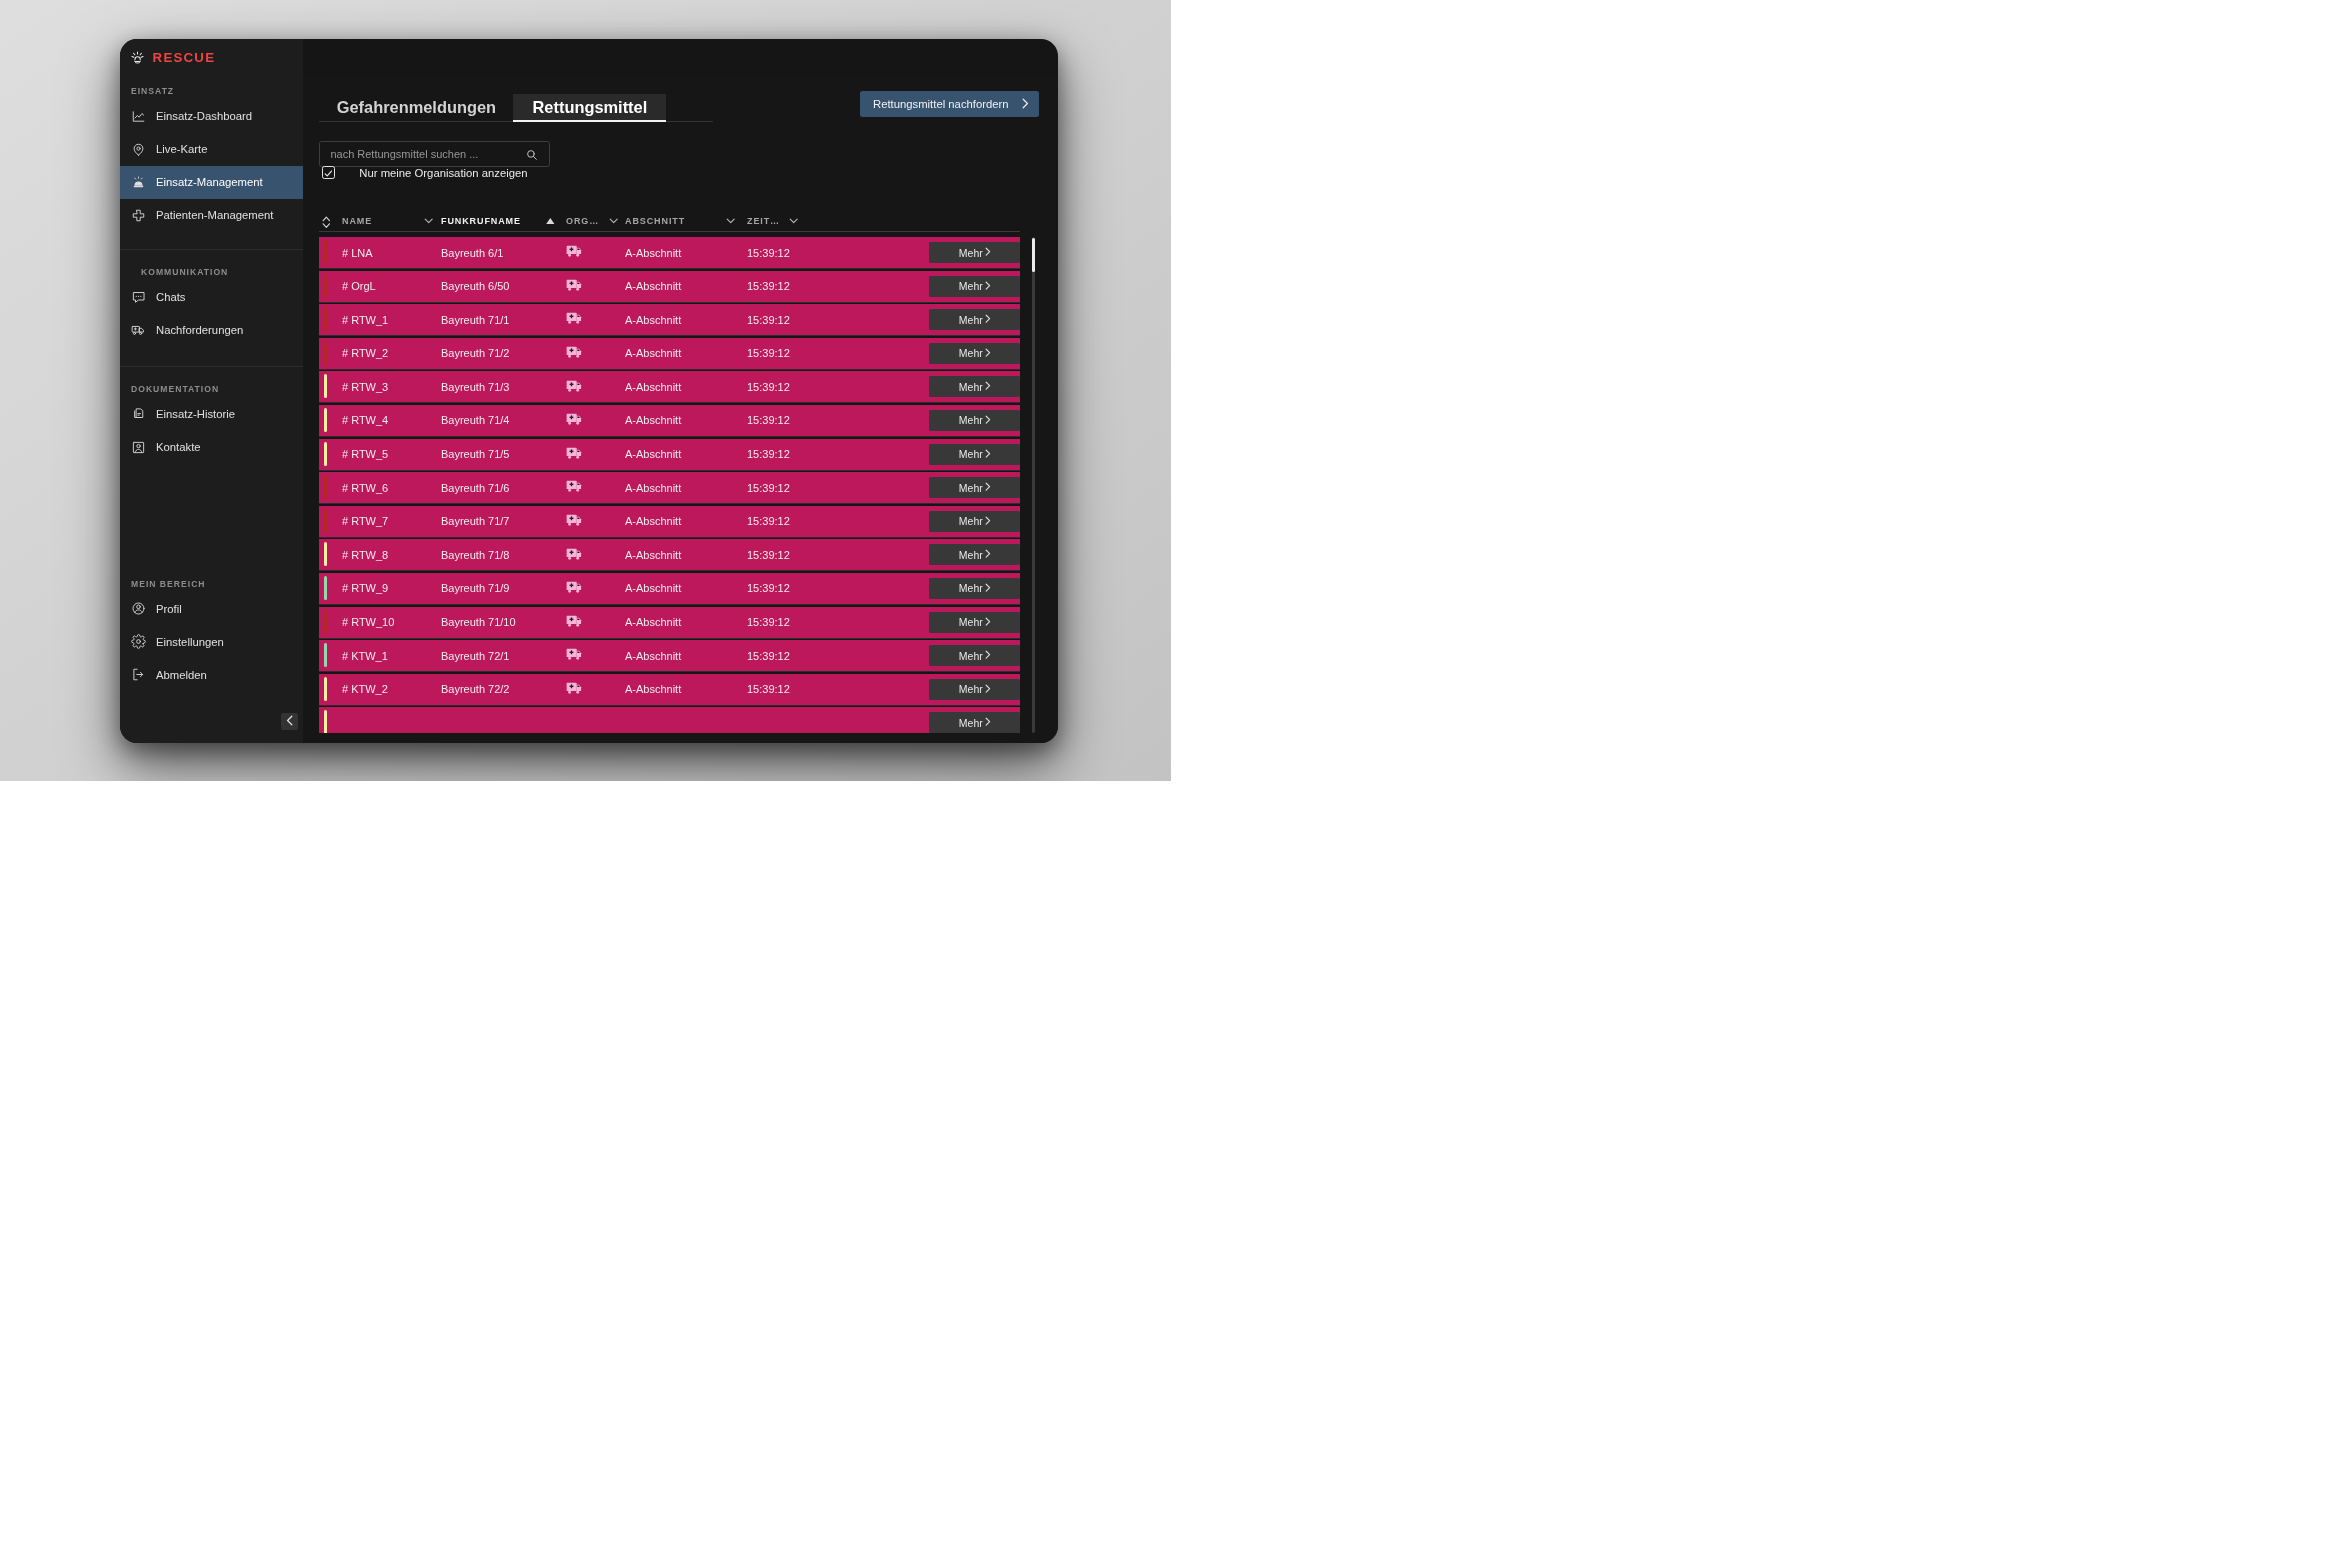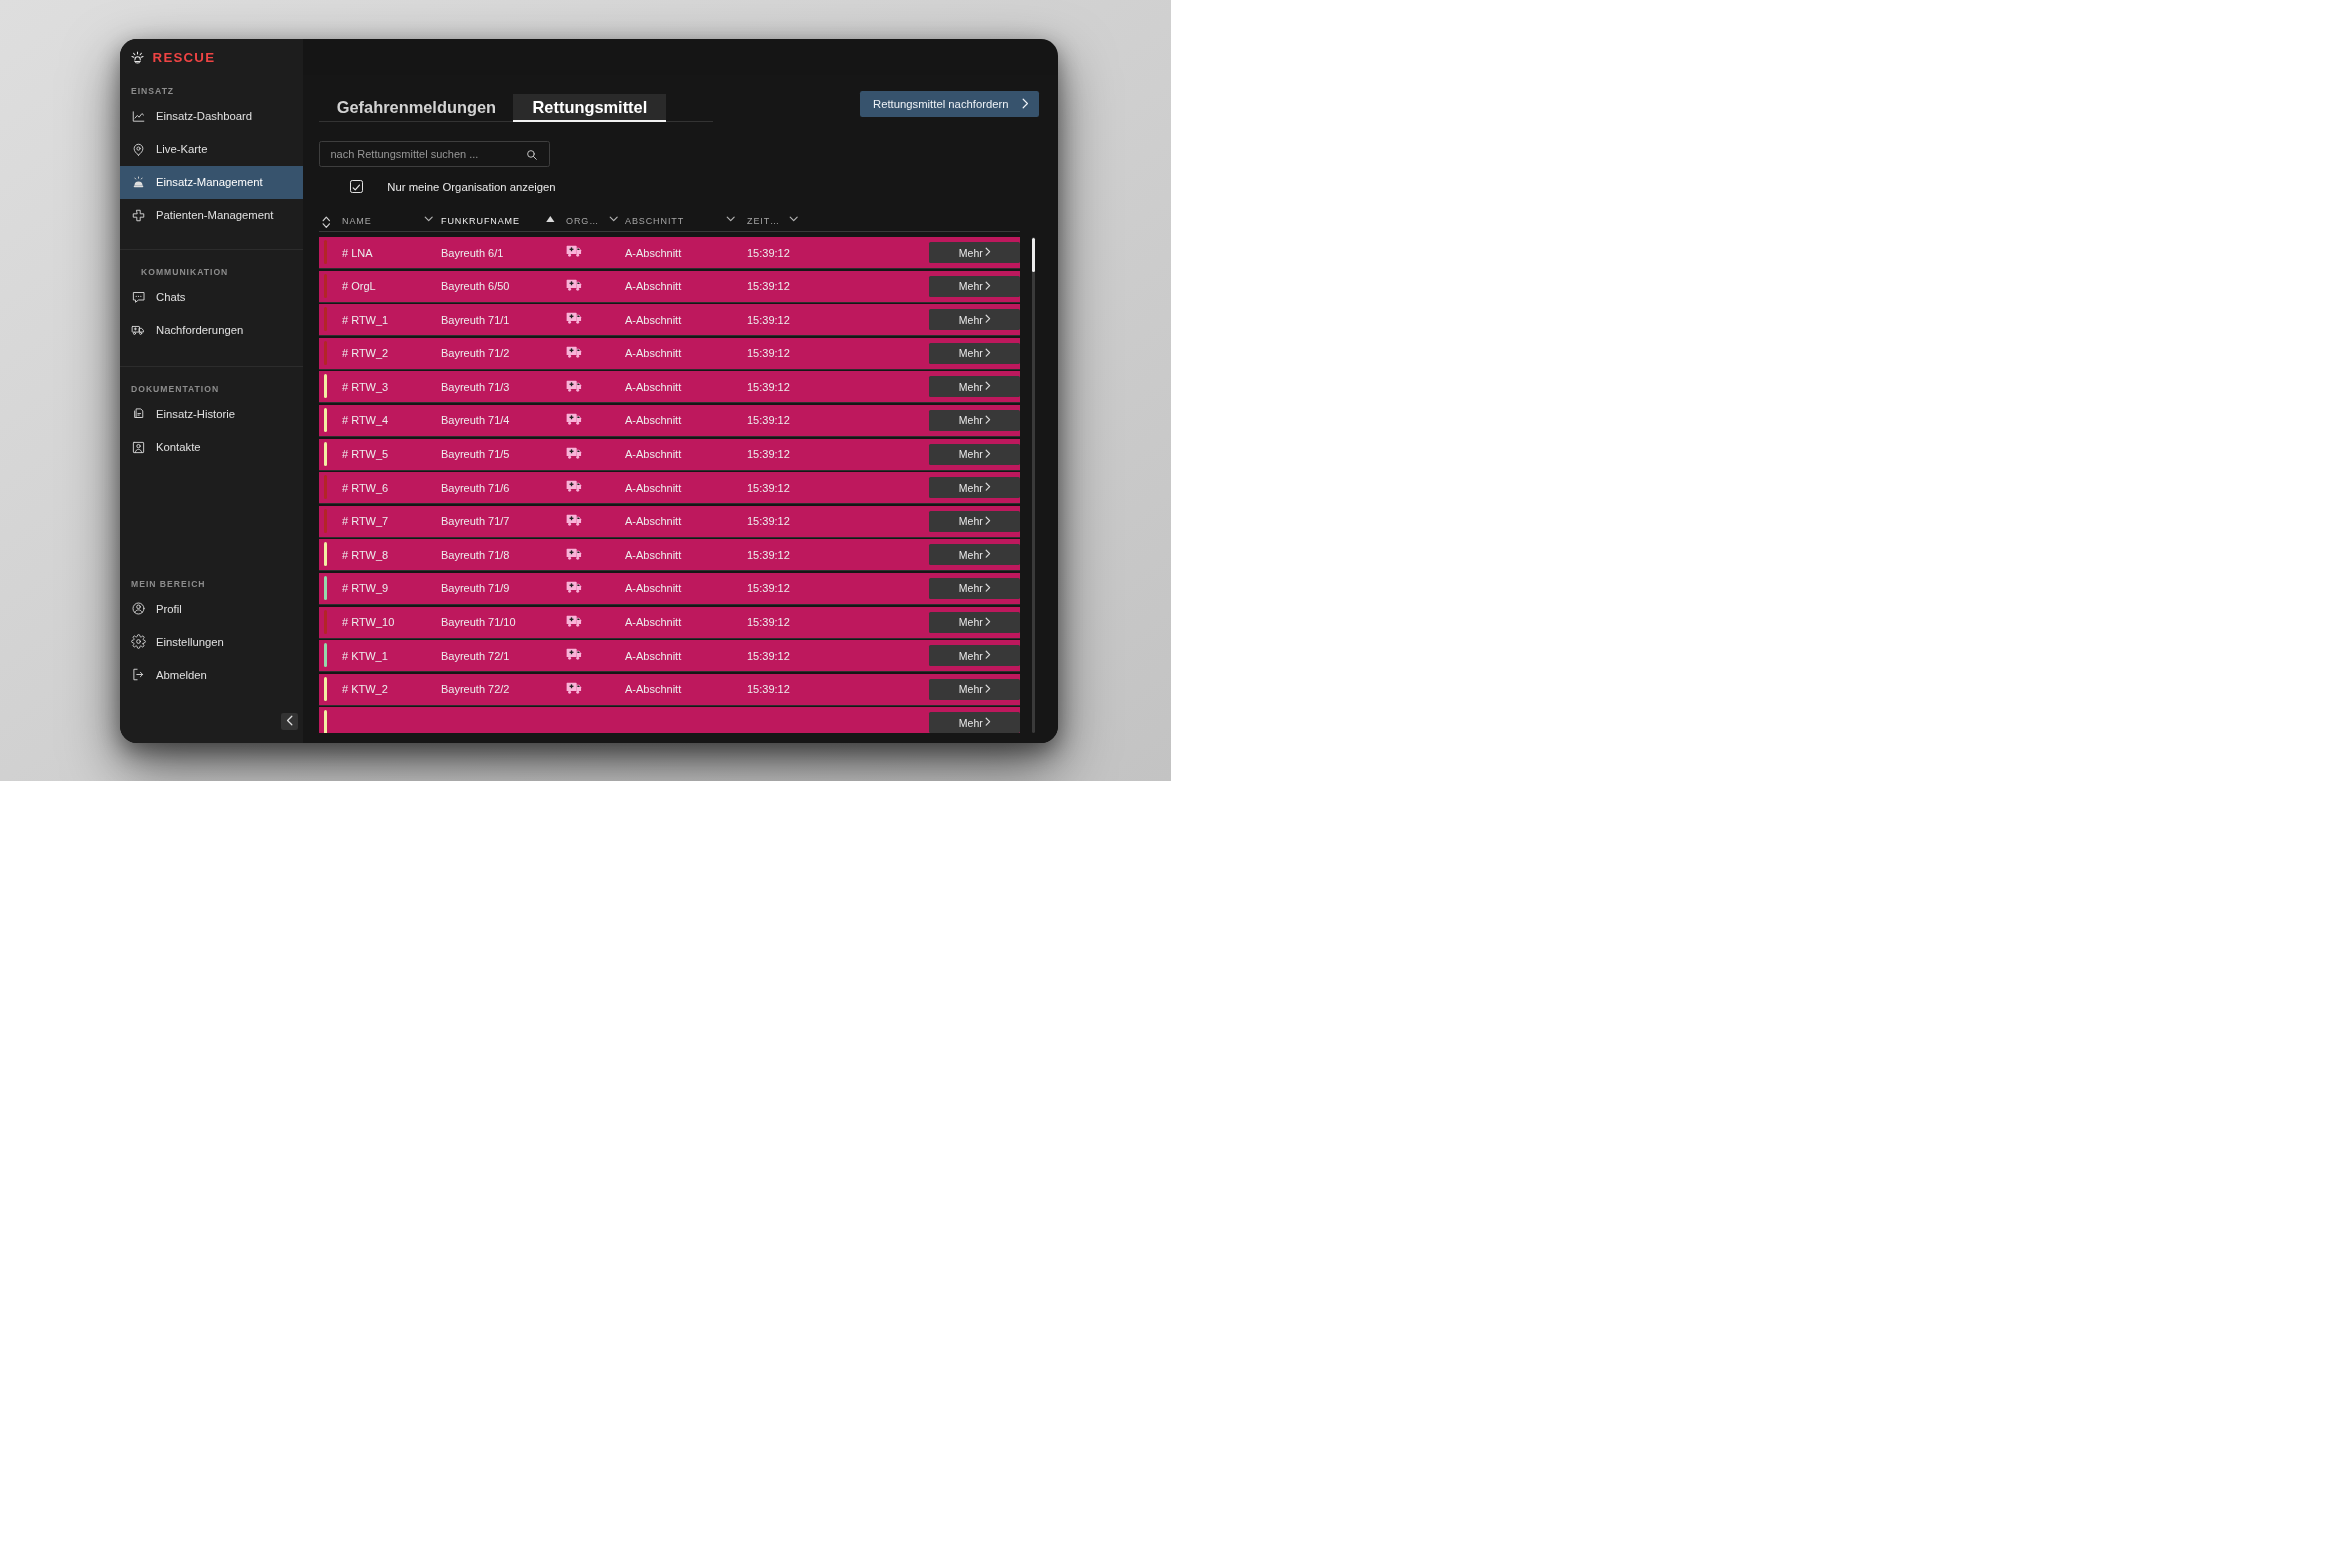--- a/index.html
+++ b/index.html
@@ -54,31 +54,31 @@
                display:flex;align-items:center;justify-content:center;padding-right:23.4px;cursor:pointer;}
   .request-btn .ic{position:absolute;right:10px;top:7.8px;}
 
   .rm-search{position:absolute;left:16.4px;top:66px;width:231px;height:26px;border:0.8px solid #3e3e3e;
              border-radius:2.3px;box-sizing:border-box;display:flex;align-items:center;}
   .rm-search input{background:transparent;border:0;outline:0;color:#eeeeee;font:11px "Liberation Sans",sans-serif;
                    padding-left:10px;width:187px;}
   .rm-search input::placeholder{color:#979797;}
   .rm-mag{position:absolute;right:10px;top:5.5px;}
 
-  .cb-row{position:absolute;left:19px;top:105px;display:flex;align-items:center;cursor:pointer;margin-left:28px;}
+  .cb-row{position:absolute;left:19px;top:91px;display:flex;align-items:center;cursor:pointer;}
   .cb{width:13.3px;height:13.3px;border:1.2px solid #e3e3e3;border-radius:2.3px;box-sizing:border-box;
       display:flex;align-items:center;justify-content:center;}
   .cb-label{margin-left:24px;font-size:11.3px;color:#eaeaea;}
 
   
   .thead,.t-row{display:grid;grid-template-columns:99px 125px 59px 122px 101px 1fr 91px;
                 padding-left:22.6px;box-sizing:border-box;align-items:center;}
   .thead{position:absolute;left:16.4px;top:137px;width:701px;height:19.5px;border-bottom:0.8px solid #3a3a3a;}
   .sort-ic{position:absolute;left:3.1px;top:3.9px;}
-  .th{display:flex;font-size:9px;font-weight:400;letter-spacing:0.9px;color:#a6a6a6;cursor:pointer;}
+  .th{display:flex;align-items:center;font-size:9px;font-weight:700;letter-spacing:0.9px;color:#a6a6a6;cursor:pointer;}
   .th.sorted{color:#f2f2f2;}
   .th .ic{display:flex;}
   .th.c0 .ic{margin-left:auto;margin-right:7.8px;}
   .th.c1 .ic{margin-left:auto;margin-right:11px;}
   .th.c2 .ic{margin-left:10px;}
   .th.c3 .ic{margin-left:auto;margin-right:11.7px;}
   .th.c4 .ic{margin-left:9.4px;}
 
   .tviewport{position:absolute;left:16.4px;top:162px;width:701px;height:496px;overflow:hidden;}
   .t-row{position:relative;height:32px;margin-bottom:1.6px;background:#be185d;border-bottom:0.8px solid #2e2e2e;cursor:pointer;}

